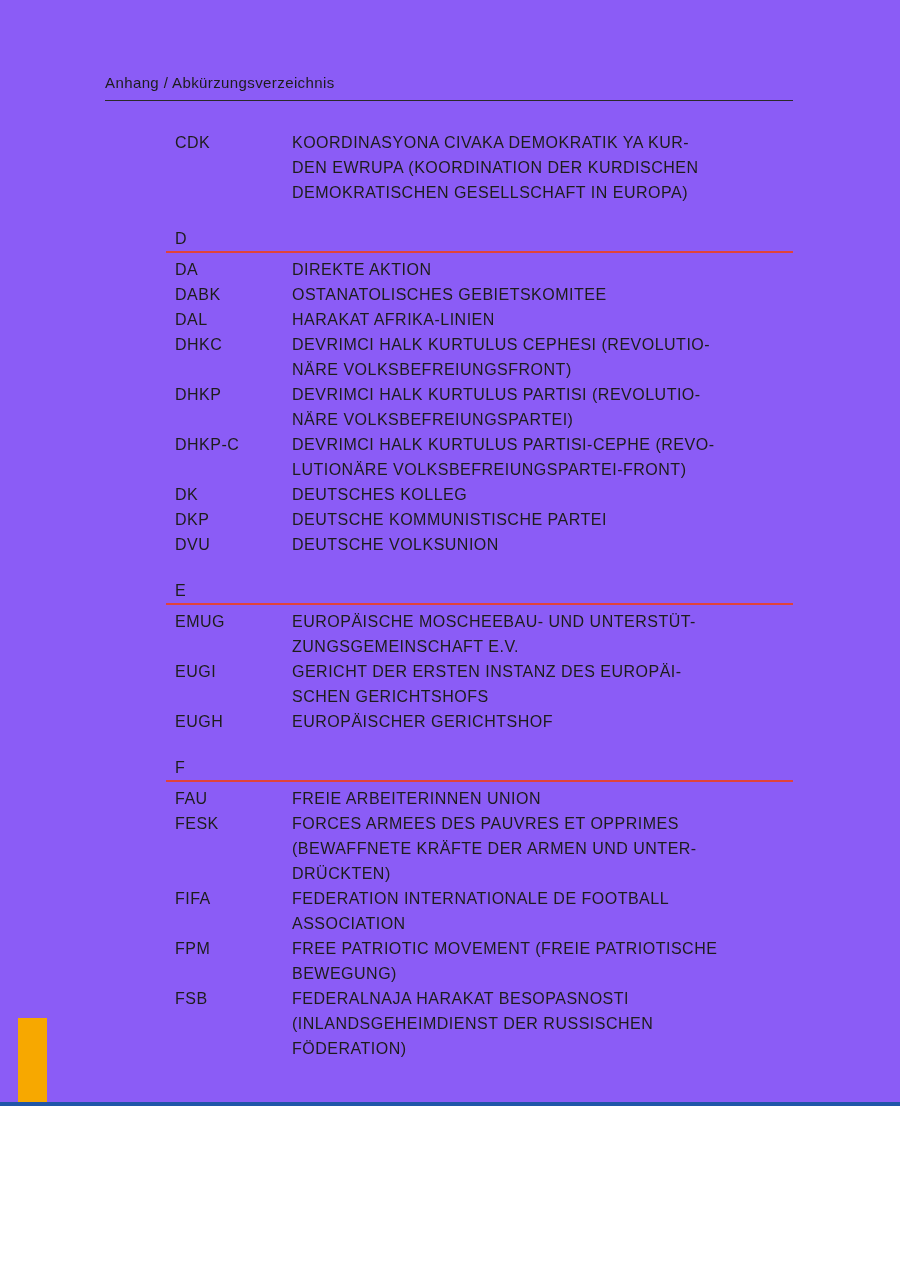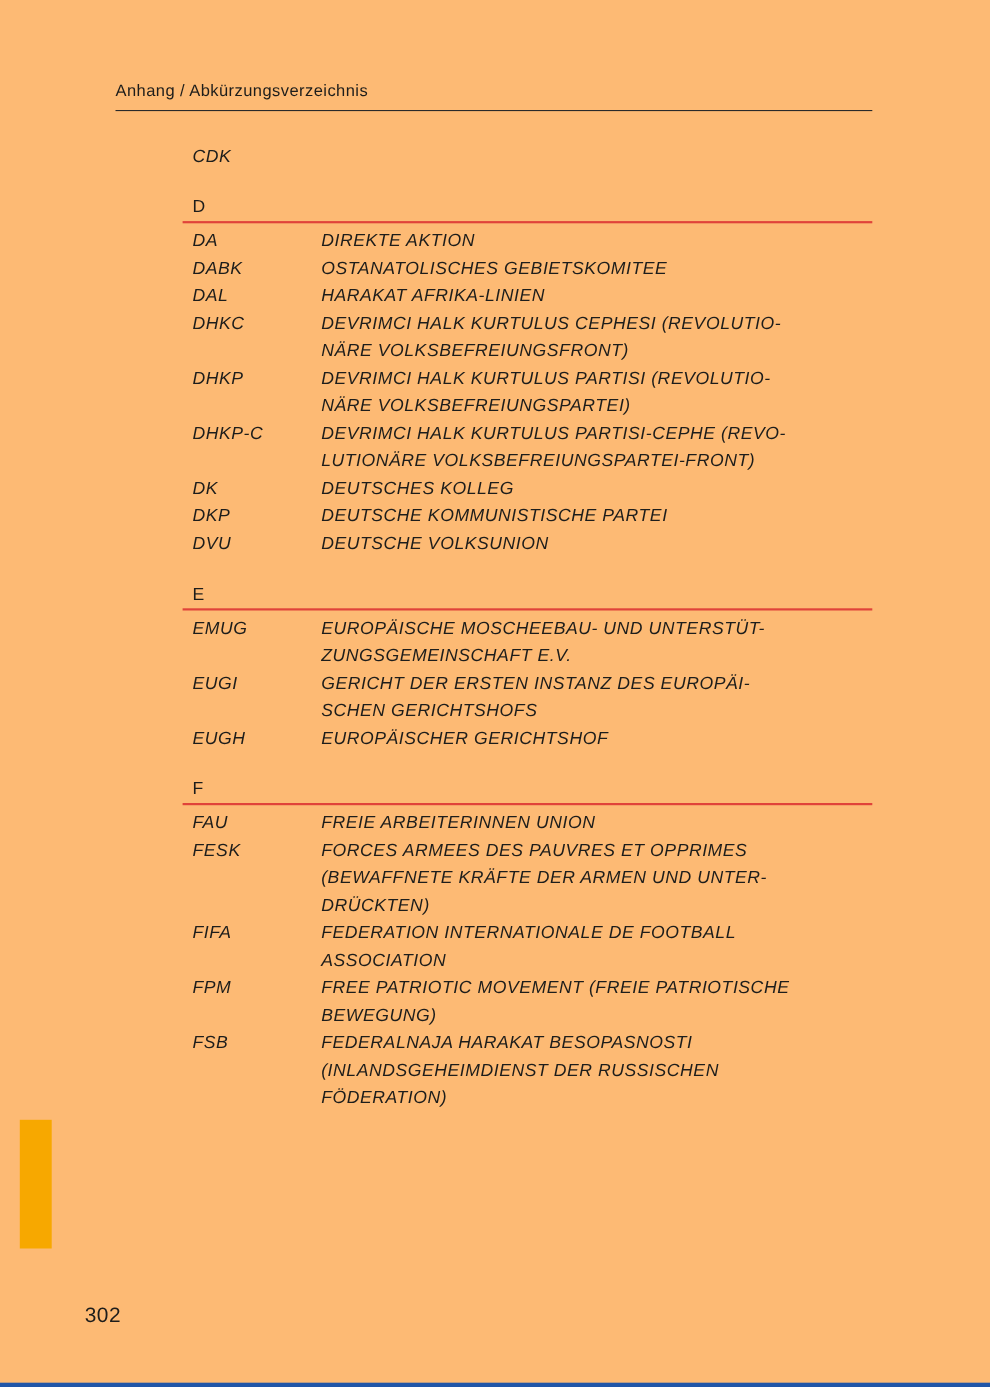--- a/index.html
+++ b/index.html
@@ -4,22 +4,22 @@
 <style>
   * { margin: 0; padding: 0; box-sizing: border-box; }
   html, body { background: #ffffff; }
   body {
     font-family: "Liberation Sans", sans-serif;
     -webkit-font-smoothing: antialiased;
   }
   .page {
     position: relative;
     width: 900px;
-    height: 1261px;
-    background: #fdba74;
+    height: 1106px;
+    background: #8b5cf6;
     overflow: hidden;
     color: var(--text-color, #1d1d1b);
   }
   .header {
     position: absolute;
     left: 105px;
     top: 74px;
     width: 688px;
     padding-bottom: 9px;
     border-bottom: 1.5px solid #2a2a2a;
@@ -34,21 +34,20 @@
     width: 620px;
     font-size: 16px;
     letter-spacing: 0.5px;
     line-height: 25px;
   }
   .intro { margin-bottom: 14px; }
   .entry {
     display: grid;
     grid-template-columns: 117px 1fr;
     align-items: start;
-    font-style: italic;
   }
   .definition { white-space: pre-line; }
   .section { margin-top: 24px; }
   .section-letter { line-height: 20px; }
   .section-rule {
     height: 2px;
     width: 627px;
     margin: 2px 0 4px -9px;
     background: var(--rule-color, #e0433a);
   }
@@ -80,20 +79,23 @@
 <body>
 
 <div class="page">
 
   <div class="header">Anhang / Abkürzungsverzeichnis</div>
 
   <div class="content">
     <div class="intro">
   <div class="entry">
     <div class="abbr">CDK</div>
+    <div class="definition">KOORDINASYONA CIVAKA DEMOKRATIK YA KUR-
+DEN EWRUPA (KOORDINATION DER KURDISCHEN
+DEMOKRATISCHEN GESELLSCHAFT IN EUROPA)</div>
   </div>
 </div>
 
   <div class="section">
     <div class="section-letter">D</div>
     <div class="section-rule"></div>
     <div class="section-entries">
   <div class="entry">
     <div class="abbr">DA</div>
     <div class="definition">DIREKTE AKTION</div>

